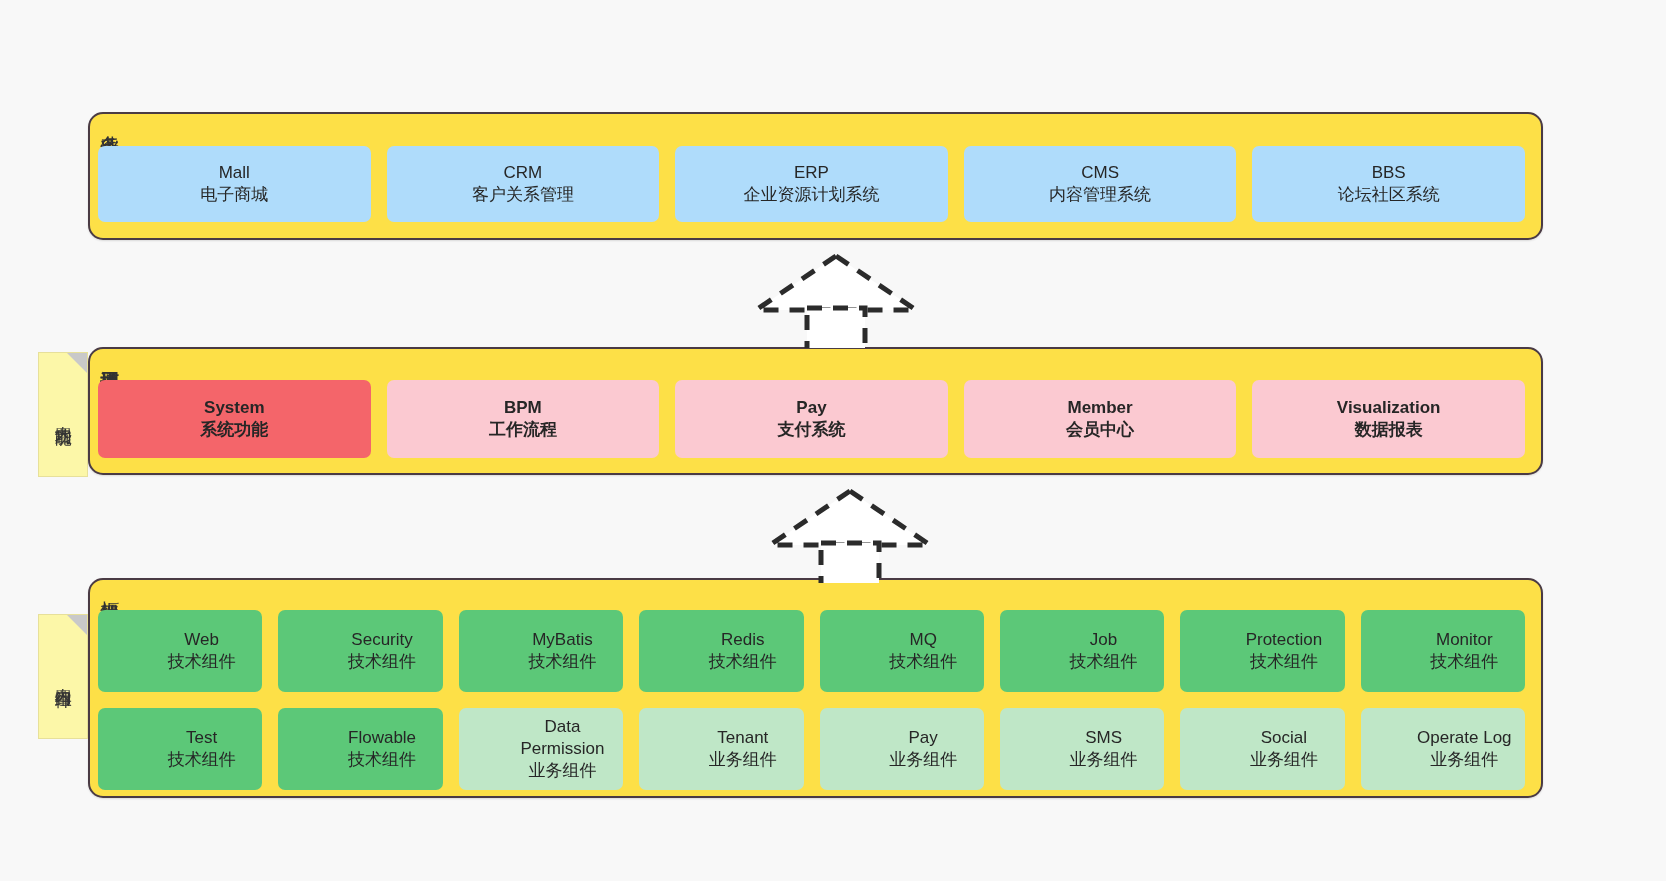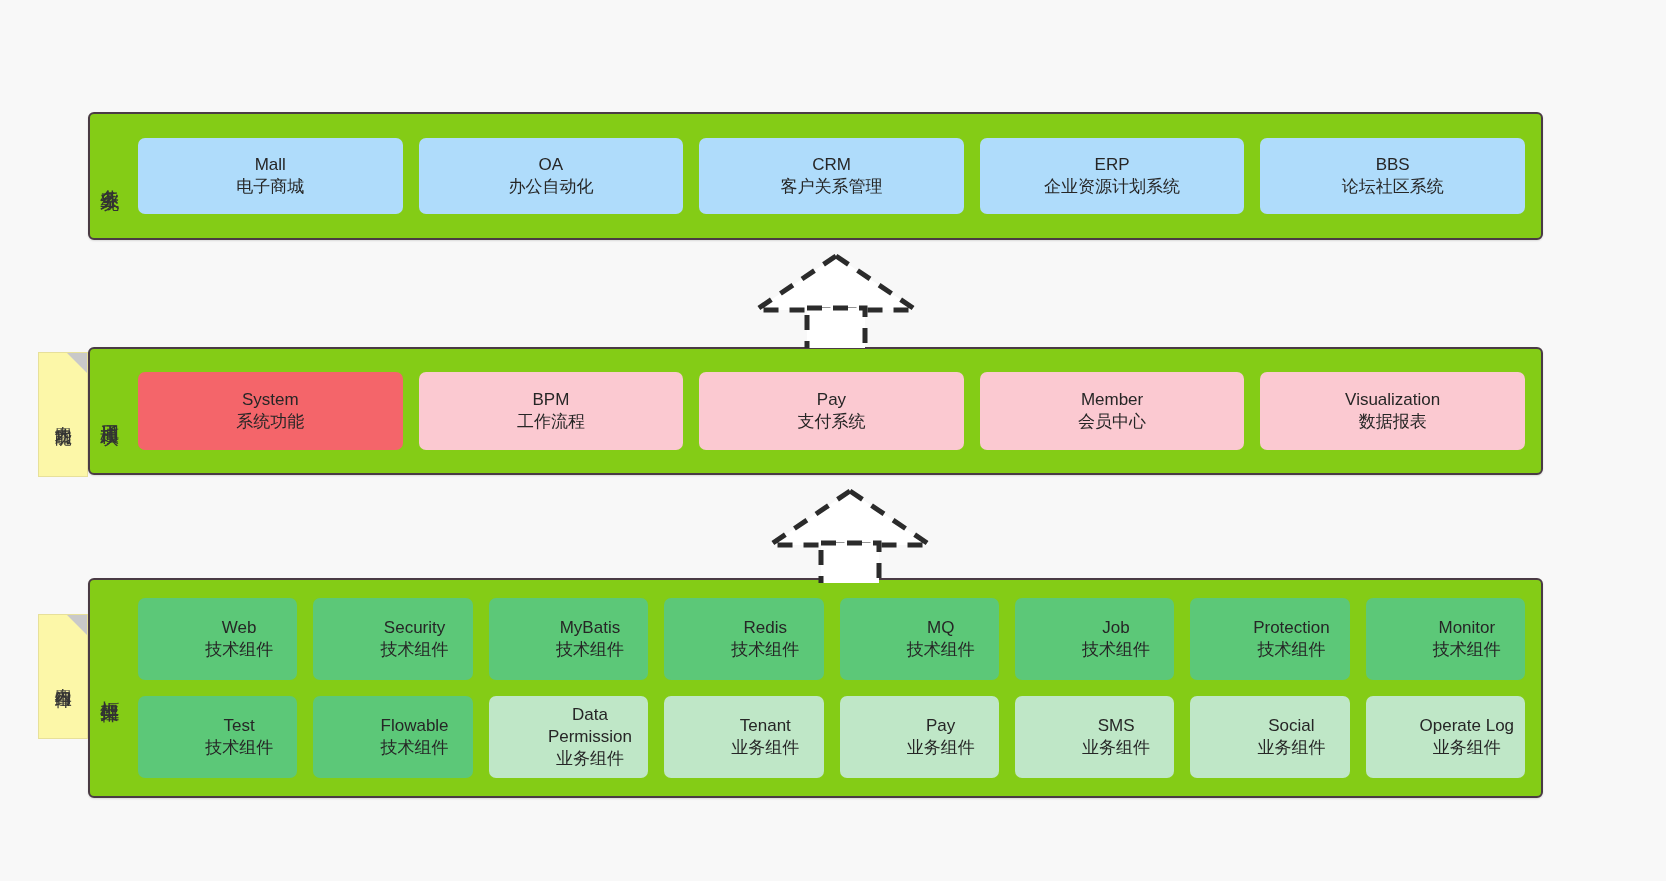--- a/index.html
+++ b/index.html
@@ -18,24 +18,25 @@
 
   .canvas {
     position: absolute;
     inset: 0;
   }
 
   
   .layer {
     position: absolute;
     box-sizing: border-box;
-    background: #84cc16;
+    background: #fde047;
     border: 2px solid #4a3b44;
-    border-radius: 6px;
-    display: flex;
+    border-radius: 15px;
+    display: flex;
+    flex-direction: column;
     align-items: stretch;
     box-shadow: 0 1px 2px rgba(0,0,0,0.12);
   }
 
   .layer-title {
     flex: 0 0 auto;
     width: 40px;
     display: flex;
     align-items: center;
     justify-content: center;
@@ -84,21 +85,21 @@
   .c-blue        { background: #afdcfb; }
   .c-red         { background: #f4656a; }
   .c-pink        { background: #fbc9d1; }
   .c-green       { background: #5cc878; }
   .c-lightgreen  { background: #bfe7c7; }
 
   
   #layer-business { left: 88px; top: 112px; width: 1455px; height: 128px; }
   #layer-business .cell { height: 76px; }
 
-  #layer-modules  { left: 88px; top: 347px; width: 1455px; height: 128px; }
+  #layer-modules  { left: 88px; top: 347px; width: 1455px; height: 128px; font-weight: bold; }
   #layer-modules .cell { height: 78px; }
 
   #layer-framework{ left: 88px; top: 578px; width: 1455px; height: 220px; }
   #layer-framework .cell { height: 82px; padding-left: 47px; }
 
   
   .note {
     position: absolute;
     box-sizing: border-box;
     background: #fcf7a8;
@@ -151,30 +152,30 @@
 
   <div class="layer" id="layer-business">
     <div class="layer-title">业务系统</div>
     <div class="layer-body">
       <div class="row">
         <div class="cell c-blue">
           <span class="t1">Mall</span>
           <span class="t2">电子商城</span>
         </div>
         <div class="cell c-blue">
-          <span class="t1">OA</span>
-          <span class="t2">办公自动化</span>
-        </div>
-        <div class="cell c-blue">
           <span class="t1">CRM</span>
           <span class="t2">客户关系管理</span>
         </div>
         <div class="cell c-blue">
           <span class="t1">ERP</span>
           <span class="t2">企业资源计划系统</span>
+        </div>
+        <div class="cell c-blue">
+          <span class="t1">CMS</span>
+          <span class="t2">内容管理系统</span>
         </div>
         <div class="cell c-blue">
           <span class="t1">BBS</span>
           <span class="t2">论坛社区系统</span>
         </div>
       </div>
     </div>
   </div>
 
   <svg class="arrow" id="arrow-build" viewBox="0 0 168 96">

